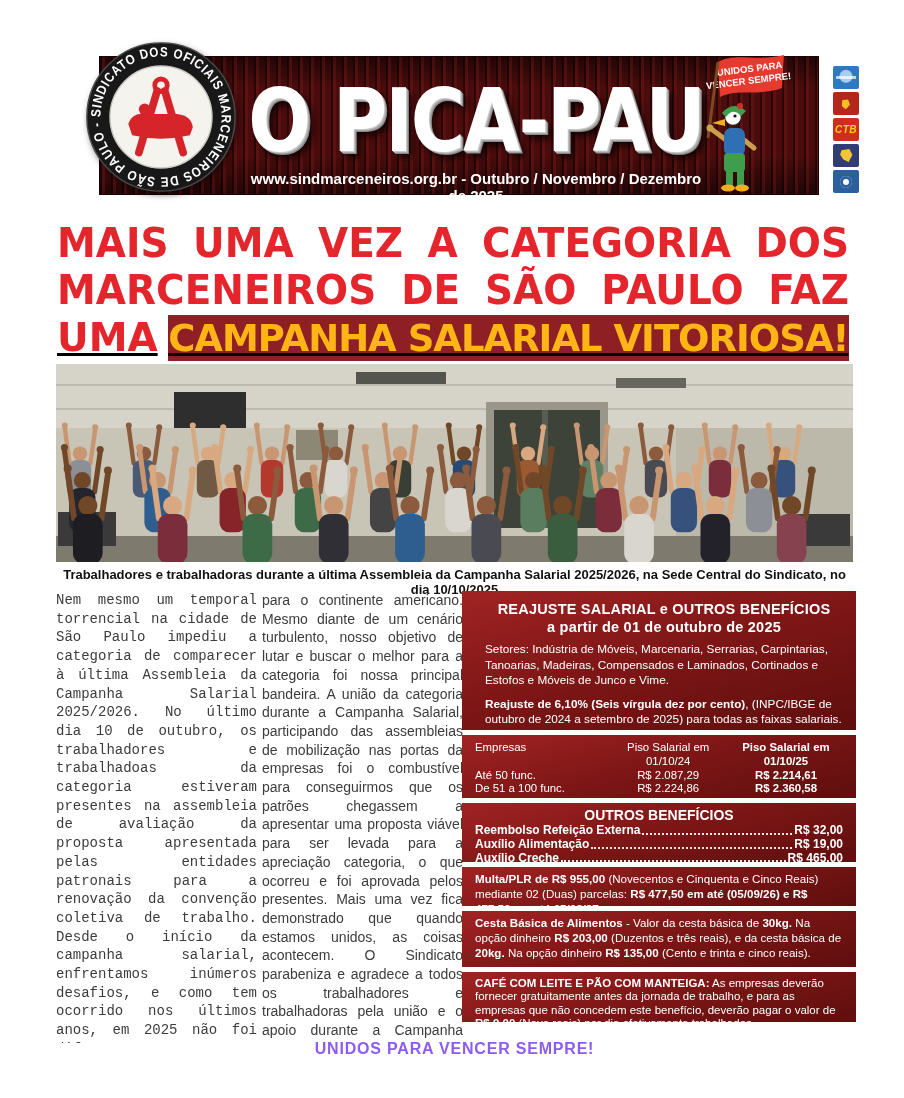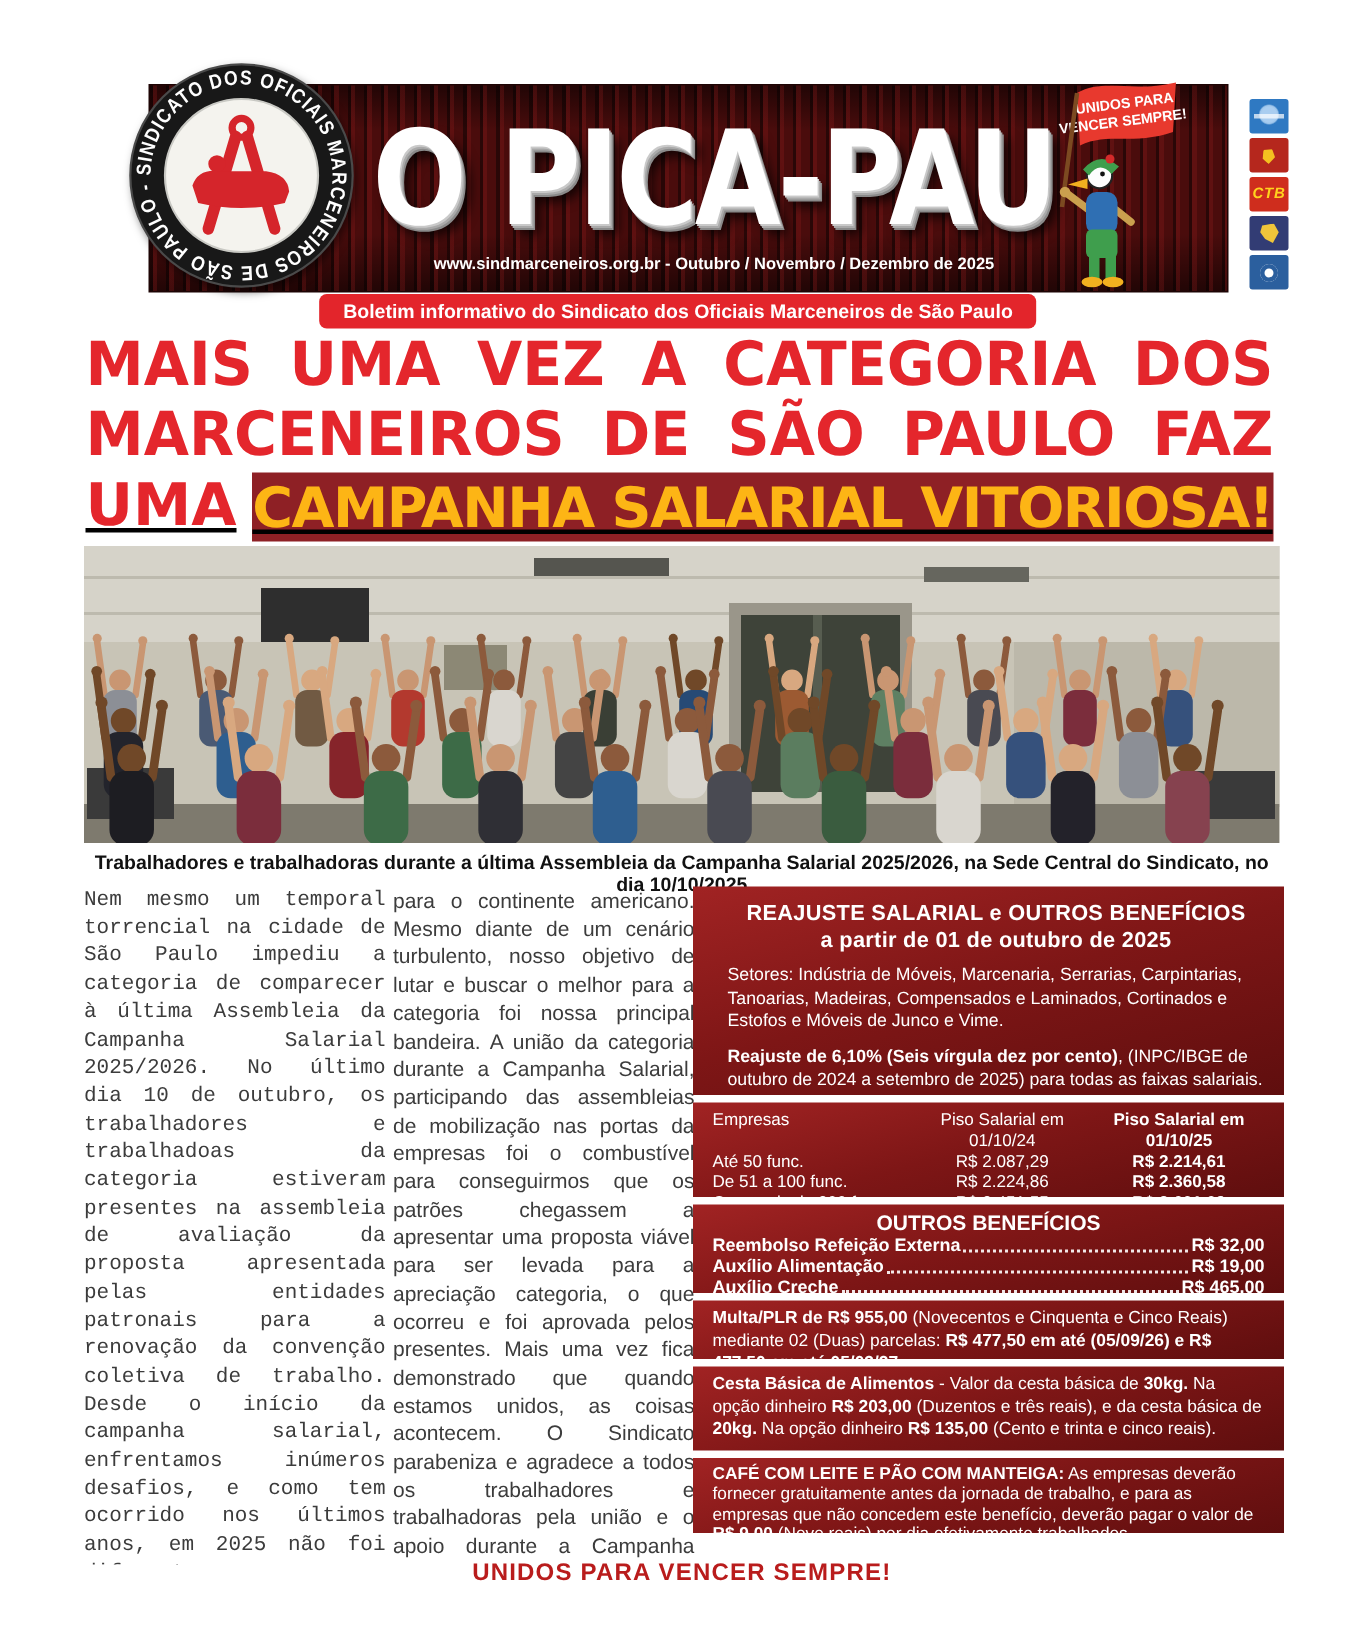--- a/index.html
+++ b/index.html
@@ -11,21 +11,21 @@
     background-color:#4a0c0c;
     background-image:
       repeating-linear-gradient(90deg, rgba(0,0,0,.45) 0 2px, rgba(150,30,30,.28) 2px 5px, rgba(0,0,0,0) 5px 11px),
       linear-gradient(180deg, rgba(0,0,0,.55) 0%, rgba(0,0,0,0) 22%, rgba(0,0,0,0) 72%, rgba(0,0,0,.55) 100%);
     box-shadow:0 0 0 1px #1d0404;}
   .masthead{position:absolute;left:140px;top:4px;width:472px;text-align:center;
     font-family:"DejaVu Sans",sans-serif;font-weight:bold;font-size:74px;line-height:100px;
     letter-spacing:-2px;color:#fff;transform:scaleY(1.18);transform-origin:top center;
     text-shadow:1px 1px 0 #c9c9c9,2px 2px 0 #a9a9a9,3px 3px 0 #8a8a8a,6px 6px 7px rgba(0,0,0,.75);}
   .issueline{position:absolute;left:140px;top:113px;width:472px;text-align:center;
-    color:#fff;font-weight:bold;font-size:11px;}
+    color:#fff;font-weight:bold;font-size:15px;}
 
   .badge{position:absolute;left:84px;top:40px;width:154px;height:154px;filter:drop-shadow(2px 3px 3px rgba(0,0,0,.5));}
 
   .mascot{position:absolute;left:688px;top:50px;width:104px;height:144px;}
 
   .logo-strip{position:absolute;left:792px;top:66px;width:26px;display:flex;flex-direction:column;gap:3px;}
   .tile{width:26px;height:23px;border-radius:2px;position:relative;display:flex;align-items:center;justify-content:center;overflow:hidden;margin-left:41px;}
   .tile-globe{background:radial-gradient(circle at 50% 45%, #a9cdf0 0 5px, #9cc4ea 6px, #2f79c2 7px);}
   .tile-globe::after{content:"";position:absolute;left:3px;top:10px;width:20px;height:3px;background:rgba(255,255,255,.7);}
   .tile-cut{background:#b5271d;}
@@ -76,21 +76,21 @@
   .trow.thead .c3{font-weight:bold;}
   .p3{height:59px;padding-top:4px;}
   .p3 .bt2{font-weight:bold;font-size:14px;line-height:17px;text-align:center;}
   .drow{display:flex;align-items:flex-end;font-weight:bold;font-size:12px;line-height:13.8px;}
   .dots{flex:1;border-bottom:2px dotted rgba(255,255,255,.9);margin:0 2px 3px;}
   .p4{height:39px;padding-top:4px;font-size:11.6px;line-height:15px;}
   .p5{height:56px;padding-top:4px;font-size:11.6px;line-height:15px;}
   .p6{height:50px;padding-top:5px;font-size:11.5px;line-height:13.4px;}
 
   .footer-slogan{position:absolute;left:56px;top:1040px;width:797px;text-align:center;
-    font-weight:bold;font-size:16px;letter-spacing:.8px;color:#b91c1c;}
+    font-weight:bold;font-size:16px;letter-spacing:.8px;color:#8b5cf6;}
   .bold{font-weight:bold;}
 </style>
 </head>
 <body>
 
 <div class="page">
 
   <div class="banner">
     <div class="masthead">O PICA-PAU</div>
     <div class="issueline">www.sindmarceneiros.org.br - Outubro / Novembro / Dezembro de 2025</div>
@@ -139,21 +139,20 @@
   </svg>
 
   <div class="logo-strip">
     <div class="tile tile-globe"></div>
     <div class="tile tile-cut"></div>
     <div class="tile tile-ctb">CTB</div>
     <div class="tile tile-map"></div>
     <div class="tile tile-fed"></div>
   </div>
 
-  <div class="pill">Boletim informativo do Sindicato dos Oficiais Marceneiros de São Paulo</div>
 
   <div class="headline">
     <div class="h-line">MAIS UMA VEZ A CATEGORIA DOS</div>
     <div class="h-line">MARCENEIROS DE SÃO PAULO FAZ</div>
     <div class="h-line3">
       <span class="h-uma">UMA</span>
       <span class="h-box">CAMPANHA SALARIAL VITORIOSA!</span>
     </div>
   </div>
 

